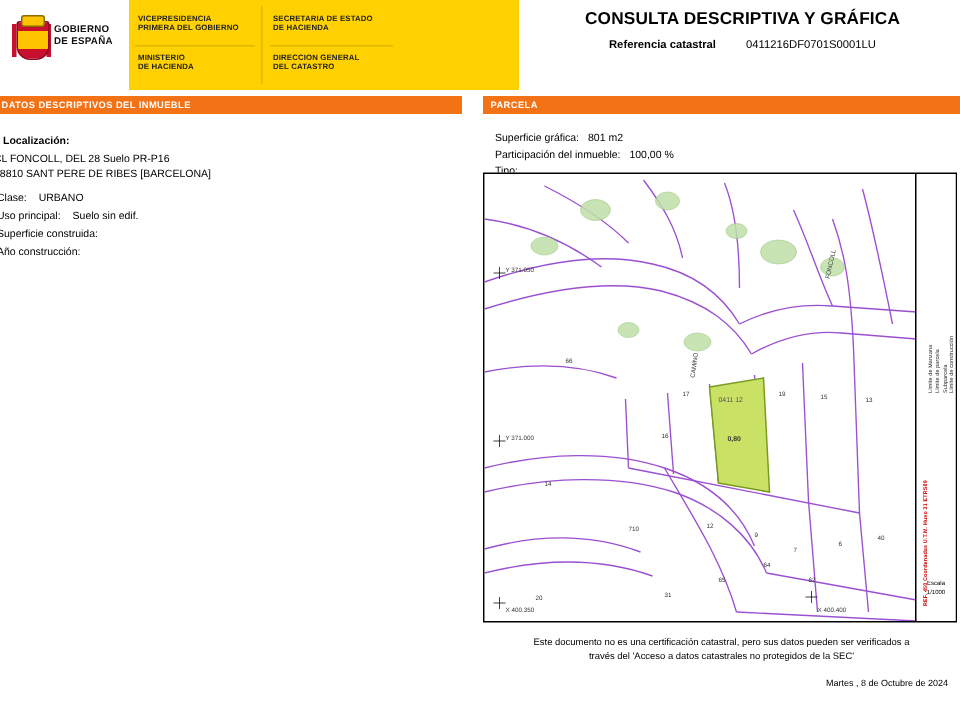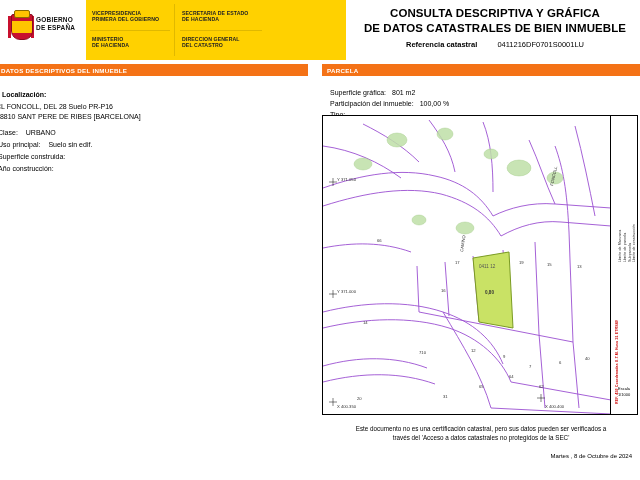--- a/index.html
+++ b/index.html
@@ -120,21 +120,20 @@
         <div>DE HACIENDA</div>
       </div>
       <div class="mcell m4">
         <div>DIRECCION GENERAL</div>
         <div>DEL CATASTRO</div>
       </div>
     </div>
 
     <div class="title-area">
       <div class="title-l1">CONSULTA DESCRIPTIVA Y GRÁFICA</div>
-      <div class="title-l2">DE DATOS CATASTRALES DE BIEN INMUEBLE</div>
       <div class="refline">
         <span class="lbl">Referencia catastral</span>
         <span class="val">0411216DF0701S0001LU</span>
       </div>
     </div>
   </div>
 
   <div class="bar bar-left">DATOS DESCRIPTIVOS DEL INMUEBLE</div>
   <div class="bar bar-right">PARCELA</div>
 

